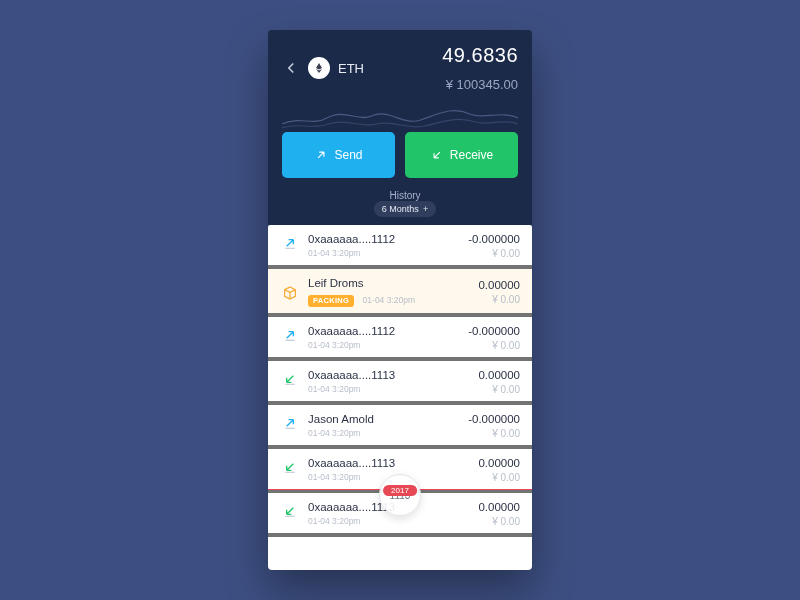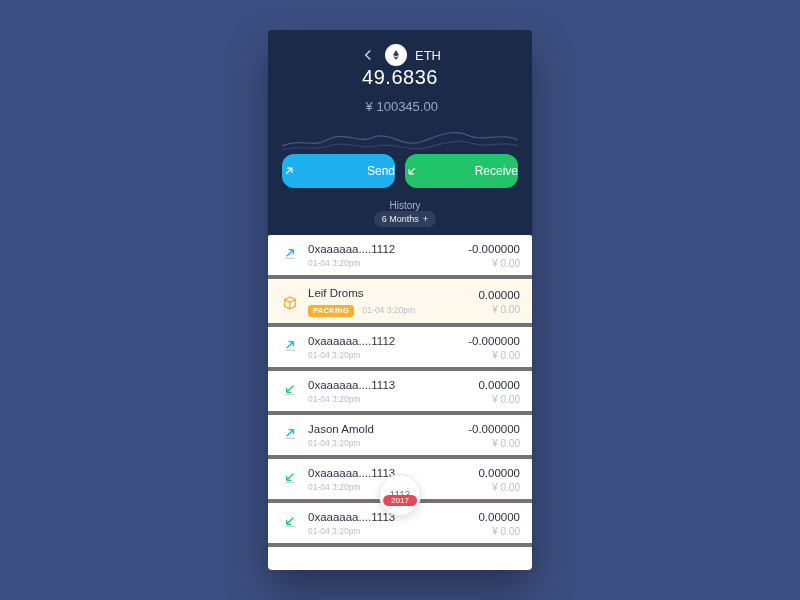--- a/index.html
+++ b/index.html
@@ -18,21 +18,21 @@
     overflow: hidden;
     position: relative;
     display: flex; flex-direction: column;
   }
   .header {
     position: relative;
     padding: 14px 14px 0 14px;
     color: #fff;
   }
   .header-top {
-    display: flex; align-items: center; justify-content: space-between; flex-direction: column;
+    display: flex; align-items: center; justify-content: space-between;
   }
   .header-left { display: flex; align-items: center; gap: 8px; }
   .back-arrow { width: 18px; height: 18px; display:flex; align-items:center; justify-content:center; cursor:pointer; }
   .coin-circle {
     width: 22px; height: 22px; border-radius: 50%;
     background: #fff; display:flex; align-items:center; justify-content:center;
   }
   .coin-circle svg { width: 12px; height: 12px; }
   .coin-label { font-size: 13px; font-weight: 500; color: #e8ecf5; }
   .header-right { text-align: right; }
@@ -40,22 +40,22 @@
   .balance-fiat { font-size: 13px; color: #9aa6c2; margin-top: 10px; }
   .chart {
     height: 40px; margin-top: 4px;
     position: relative;
   }
   .chart svg { width: 100%; height: 100%; display:block; }
   .actions {
     display: flex; gap: 10px; padding: 0 14px; margin-top: -4px;
   }
   .btn {
-    flex: 1; height: 34px; border-radius: 12px;
-    display:flex; align-items:center; justify-content:space-between; gap:6px;
+    flex: 1; height: 46px; border-radius: 5px;
+    display:flex; align-items:center; justify-content:center; gap:6px;
     font-size: 12px; color:#fff; cursor:pointer;
   }
   .btn-send { background: #1fb0f0; }
   .btn-receive { background: #22c46a; }
   .btn svg { width: 14px; height: 14px; }
   .history-bar {
     display:flex; align-items:center; justify-content:space-between;
     padding: 12px 4px 8px 14px;
     flex-direction: column;
   }

